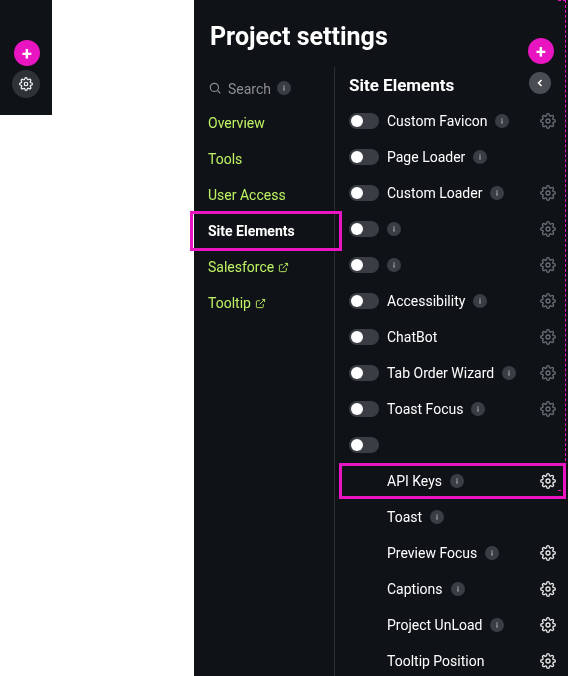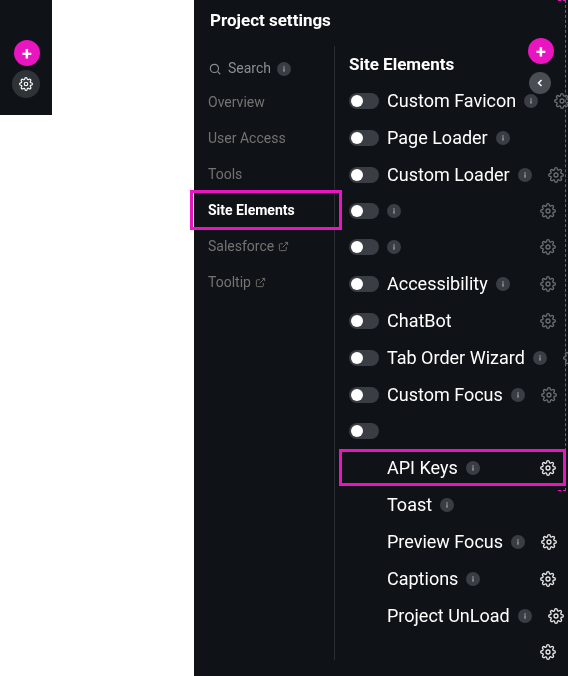--- a/index.html
+++ b/index.html
@@ -50,44 +50,44 @@
     .panel {
       position: absolute;
       left: 194px;
       top: 0;
       width: 374px;
       height: 676px;
       background: #0f1216;
     }
     .panel-title {
       color: #fff;
-      font-size: 17px;
+      font-size: 25px;
       font-weight: 700;
-      padding: 10px 16px 16px 16px;
+      padding: 22px 16px 16px 16px;
     }
     .panel-body {
       display: flex;
       height: calc(100% - 62px);
     }
     .nav-col {
       width: 140px;
       padding: 6px 0;
       flex-shrink: 0;
     }
     .nav-search {
       display: flex;
-      align-items: flex-end;
+      align-items: flex-start;
       gap: 6px;
       padding: 8px 14px;
       color: #8b8e92;
       font-size: 14px;
     }
     .nav-item {
       padding: 10px 14px;
-      color: #737373;
+      color: #bef264;
       font-size: 14px;
       display: flex;
       align-items: center;
       gap: 4px;
     }
     .nav-item.active {
       color: #fff;
       font-weight: 700;
     }
     .nav-highlight {
@@ -140,21 +140,21 @@
       height: 12px;
       background: #fff;
       border-radius: 50%;
     }
     .toggle-spacer {
       width: 30px;
       flex-shrink: 0;
     }
     .elem-label {
       color: #fff;
-      font-size: 18px;
+      font-size: 14px;
       flex-shrink: 0;
     }
     .info-badge {
       width: 14px;
       height: 14px;
       border-radius: 50%;
       background: #3a3e44;
       display: flex;
       align-items: center;
       justify-content: center;
@@ -235,24 +235,24 @@
             <svg width="8" height="8" viewBox="0 0 24 24" fill="#9ea2a8">
               <rect x="10" y="10" width="4" height="10"></rect>
               <rect x="10" y="4" width="4" height="4"></rect>
             </svg>
           </span>
       </div>
       <div class="nav-item">
         <span>Overview</span>
       </div>
       <div class="nav-item">
+        <span>Tools</span>
+      </div>
+      <div class="nav-item">
         <span>User Access</span>
-      </div>
-      <div class="nav-item">
-        <span>Tools</span>
       </div>
       <div class="nav-item active nav-highlight">
         <span>Site Elements</span>
       </div>
       <div class="nav-item">
         <span>Salesforce</span>
         <span class="ext-icon">
             <svg width="11" height="11" viewBox="0 0 24 24" fill="none" stroke="currentColor" stroke-width="2">
               <path d="M18 13v6a2 2 0 0 1-2 2H5a2 2 0 0 1-2-2V8a2 2 0 0 1 2-2h6"></path>
               <polyline points="15 3 21 3 21 9"></polyline>
@@ -400,21 +400,21 @@
         <span class="gear-out">
             <svg width="16" height="16" viewBox="0 0 24 24" fill="none" stroke="currentColor" stroke-width="2">
               <circle cx="12" cy="12" r="3"></circle>
               <path d="M19.4 15a1.65 1.65 0 0 0 .33 1.82l.06.06a2 2 0 1 1-2.83 2.83l-.06-.06a1.65 1.65 0 0 0-1.82-.33 1.65 1.65 0 0 0-1 1.51V21a2 2 0 0 1-4 0v-.09a1.65 1.65 0 0 0-1-1.51 1.65 1.65 0 0 0-1.82.33l-.06.06a2 2 0 1 1-2.83-2.83l.06-.06a1.65 1.65 0 0 0 .33-1.82 1.65 1.65 0 0 0-1.51-1H3a2 2 0 0 1 0-4h.09a1.65 1.65 0 0 0 1.51-1 1.65 1.65 0 0 0-.33-1.82l-.06-.06a2 2 0 1 1 2.83-2.83l.06.06a1.65 1.65 0 0 0 1.82.33h0a1.65 1.65 0 0 0 1-1.51V3a2 2 0 0 1 4 0v.09a1.65 1.65 0 0 0 1 1.51 1.65 1.65 0 0 0 1.82-.33l.06-.06a2 2 0 1 1 2.83 2.83l-.06.06a1.65 1.65 0 0 0-.33 1.82v0a1.65 1.65 0 0 0 1.51 1H21a2 2 0 0 1 0 4h-.09a1.65 1.65 0 0 0-1.51 1z"></path>
             </svg>
           </span>
       </div>
 
       <div class="elem-row">
         <div class="toggle"></div>
-        <span class="elem-label">Custom Focus</span>
+        <span class="elem-label">Toast Focus</span>
         <span class="info-badge">
             <svg width="8" height="8" viewBox="0 0 24 24" fill="#9ea2a8">
               <rect x="10" y="10" width="4" height="10"></rect>
               <rect x="10" y="4" width="4" height="4"></rect>
             </svg>
           </span>
         <span class="row-spacer"></span>
         <span class="gear-out">
             <svg width="16" height="16" viewBox="0 0 24 24" fill="none" stroke="currentColor" stroke-width="2">
               <circle cx="12" cy="12" r="3"></circle>
@@ -507,20 +507,21 @@
         <span class="gear-out solid">
             <svg width="16" height="16" viewBox="0 0 24 24" fill="none" stroke="currentColor" stroke-width="2">
               <circle cx="12" cy="12" r="3"></circle>
               <path d="M19.4 15a1.65 1.65 0 0 0 .33 1.82l.06.06a2 2 0 1 1-2.83 2.83l-.06-.06a1.65 1.65 0 0 0-1.82-.33 1.65 1.65 0 0 0-1 1.51V21a2 2 0 0 1-4 0v-.09a1.65 1.65 0 0 0-1-1.51 1.65 1.65 0 0 0-1.82.33l-.06.06a2 2 0 1 1-2.83-2.83l.06-.06a1.65 1.65 0 0 0 .33-1.82 1.65 1.65 0 0 0-1.51-1H3a2 2 0 0 1 0-4h.09a1.65 1.65 0 0 0 1.51-1 1.65 1.65 0 0 0-.33-1.82l-.06-.06a2 2 0 1 1 2.83-2.83l.06.06a1.65 1.65 0 0 0 1.82.33h0a1.65 1.65 0 0 0 1-1.51V3a2 2 0 0 1 4 0v.09a1.65 1.65 0 0 0 1 1.51 1.65 1.65 0 0 0 1.82-.33l.06-.06a2 2 0 1 1 2.83 2.83l-.06.06a1.65 1.65 0 0 0-.33 1.82v0a1.65 1.65 0 0 0 1.51 1H21a2 2 0 0 1 0 4h-.09a1.65 1.65 0 0 0-1.51 1z"></path>
             </svg>
           </span>
       </div>
 
       <div class="elem-row">
         <div class="toggle-spacer"></div>
+        <span class="elem-label">Tooltip Position</span>
         <span class="row-spacer"></span>
         <span class="gear-out solid">
             <svg width="16" height="16" viewBox="0 0 24 24" fill="none" stroke="currentColor" stroke-width="2">
               <circle cx="12" cy="12" r="3"></circle>
               <path d="M19.4 15a1.65 1.65 0 0 0 .33 1.82l.06.06a2 2 0 1 1-2.83 2.83l-.06-.06a1.65 1.65 0 0 0-1.82-.33 1.65 1.65 0 0 0-1 1.51V21a2 2 0 0 1-4 0v-.09a1.65 1.65 0 0 0-1-1.51 1.65 1.65 0 0 0-1.82.33l-.06.06a2 2 0 1 1-2.83-2.83l.06-.06a1.65 1.65 0 0 0 .33-1.82 1.65 1.65 0 0 0-1.51-1H3a2 2 0 0 1 0-4h.09a1.65 1.65 0 0 0 1.51-1 1.65 1.65 0 0 0-.33-1.82l-.06-.06a2 2 0 1 1 2.83-2.83l.06.06a1.65 1.65 0 0 0 1.82.33h0a1.65 1.65 0 0 0 1-1.51V3a2 2 0 0 1 4 0v.09a1.65 1.65 0 0 0 1 1.51 1.65 1.65 0 0 0 1.82-.33l.06-.06a2 2 0 1 1 2.83 2.83l-.06.06a1.65 1.65 0 0 0-.33 1.82v0a1.65 1.65 0 0 0 1.51 1H21a2 2 0 0 1 0 4h-.09a1.65 1.65 0 0 0-1.51 1z"></path>
             </svg>
           </span>
       </div>
 
     </div>

